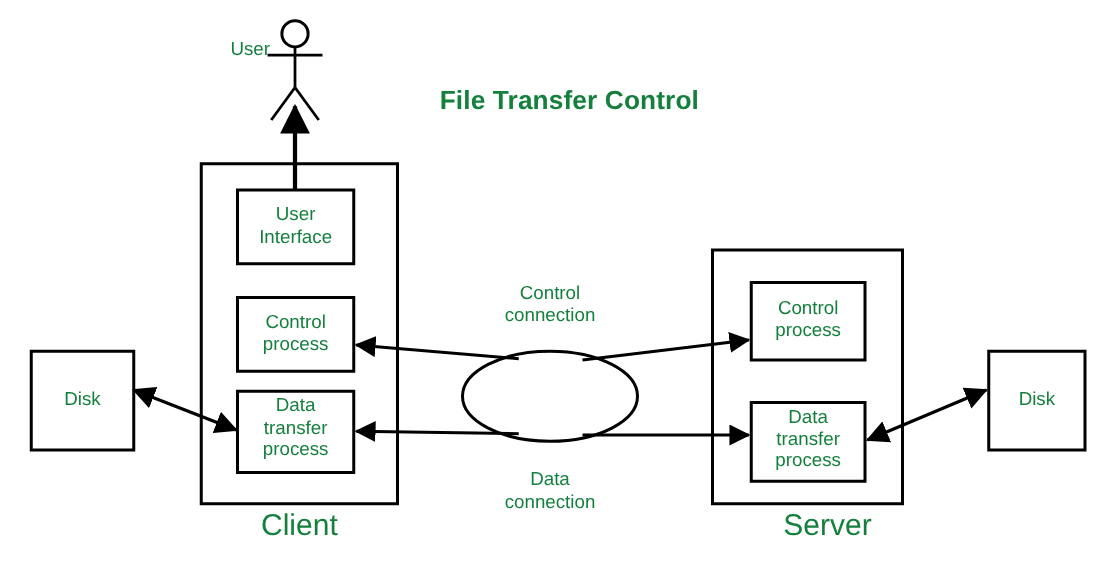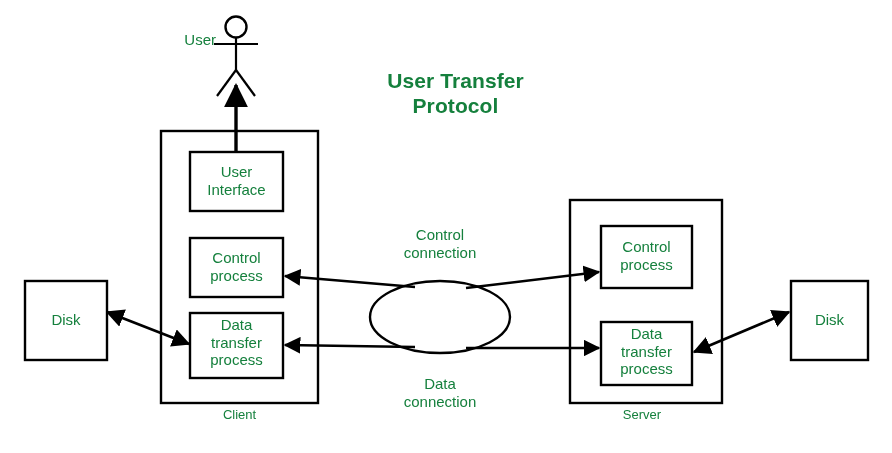--- a/index.html
+++ b/index.html
@@ -29,21 +29,21 @@
     text-align: center;
     line-height: 1.18;
     white-space: pre-line;
     user-select: none;
   }
   .lbl-box   { font-size: 15px; }
   .lbl-conn  { font-size: 15px; }
   .lbl-user  { font-size: 15px; }
   .lbl-disk  { font-size: 15px; }
   .lbl-tcp   { font-size: 16px; }
-  .lbl-side  { font-size: 13px; }
+  .lbl-side  { font-size: 24px; }
   .lbl-title { font-size: 21px; font-weight: bold; letter-spacing: .1px; }
 </style>
 </head>
 <body>
 
 <div id="canvas">
 
   <svg viewBox="0 0 892 453" xmlns="http://www.w3.org/2000/svg">
     <defs>
       <marker id="arrowEnd" viewBox="0 0 10 10" refX="9.2" refY="5" markerWidth="7" markerHeight="7" orient="auto-start-reverse">
@@ -91,21 +91,21 @@
 
       <line x1="415" y1="347" x2="285" y2="345" stroke-width="2.4" marker-end="url(#arrowEnd)"></line>
 
       <line x1="466" y1="288" x2="599" y2="272" stroke-width="2.4" marker-end="url(#arrowEnd)"></line>
 
       <line x1="466" y1="348" x2="599" y2="348" stroke-width="2.4" marker-end="url(#arrowEnd)"></line>
 
     </g>
   </svg>
 
-  <div class="lbl lbl-title" style="left:348px; top:69px; width:215px;">User Transfer Protocol</div>
+  <div class="lbl lbl-title" style="left:348px; top:69px; width:215px;">File Transfer Control</div>
 
   <div class="lbl lbl-user" style="left:170px; top:31px; width:46px; text-align:right;">User</div>
 
   <div class="lbl lbl-box" style="left:190px; top:163px; width:93px;">User
 Interface</div>
 
   <div class="lbl lbl-box" style="left:190px; top:249px; width:93px;">Control
 process</div>
 
   <div class="lbl lbl-box" style="left:190px; top:316px; width:93px;">Data
@@ -116,21 +116,21 @@
 
   <div class="lbl lbl-disk" style="left:25px; top:311px; width:82px;">Disk</div>
 
   <div class="lbl lbl-box" style="left:601px; top:238px; width:91px;">Control
 process</div>
 
   <div class="lbl lbl-box" style="left:601px; top:325px; width:91px;">Data
 transfer
 process</div>
 
-  <div class="lbl lbl-side" style="left:566px; top:407px; width:152px;">Server</div>
+  <div class="lbl lbl-side" style="left:586px; top:407px; width:152px;">Server</div>
 
   <div class="lbl lbl-disk" style="left:791px; top:311px; width:77px;">Disk</div>
 
 
   <div class="lbl lbl-conn" style="left:385px; top:226px; width:110px;">Control
 connection</div>
 
   <div class="lbl lbl-conn" style="left:385px; top:375px; width:110px;">Data
 connection</div>
 

